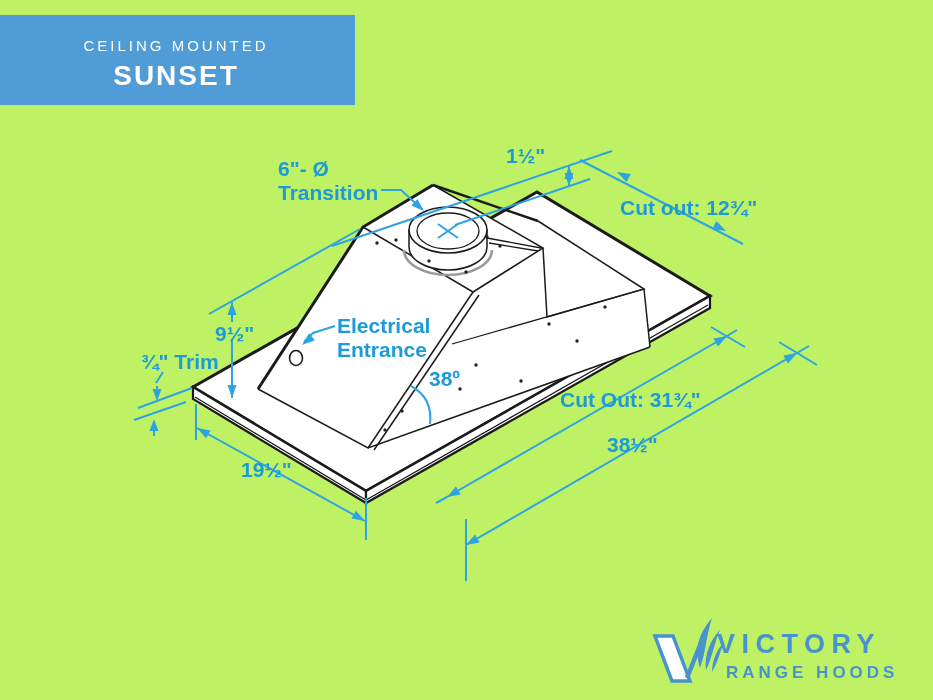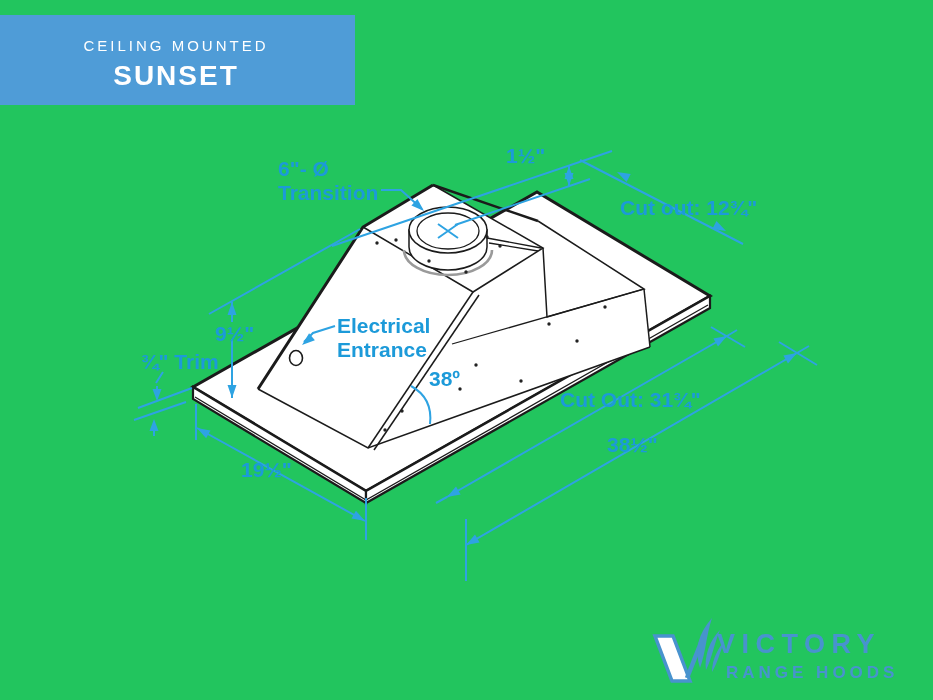--- a/index.html
+++ b/index.html
@@ -2,21 +2,21 @@
 <html style="--banner-blue: #4F9CD7; --dimension-blue: #2EA3E2; --label-blue: #1C9AD9; --logo-blue: #4893CE;"><head>
 <meta charset="utf-8">
 <style>
   :root{
     --banner-blue:#4F9CD7;
     --dimension-blue:#2EA3E2;
     --label-blue:#1C9AD9;
     --logo-blue:#4893CE;
   }
   html,body{margin:0;padding:0;background:#fff;}
-  .stage{position:relative;width:933px;height:700px;background:#22c55e;overflow:hidden;
+  .stage{position:relative;width:933px;height:700px;background:#bef264;overflow:hidden;
          font-family:"Liberation Sans", sans-serif;}
   svg{position:absolute;left:0;top:0;}
   .blk{stroke:#1b1b1b;fill:none;}
   .w3{stroke-width:3;} .w24{stroke-width:2.4;} .w22{stroke-width:2.2;}
   .w15{stroke-width:1.5;} .w13{stroke-width:1.3;}
   .fillw{fill:#fff;}
   .gray{stroke:#9a9a9a;fill:none;stroke-width:2.6;}
   .dim{stroke:var(--dimension-blue);stroke-width:2;fill:none;}
   .dimf{fill:var(--dimension-blue);stroke:none;}
   .lbl{fill:var(--label-blue);font-weight:bold;font-size:21px;}

